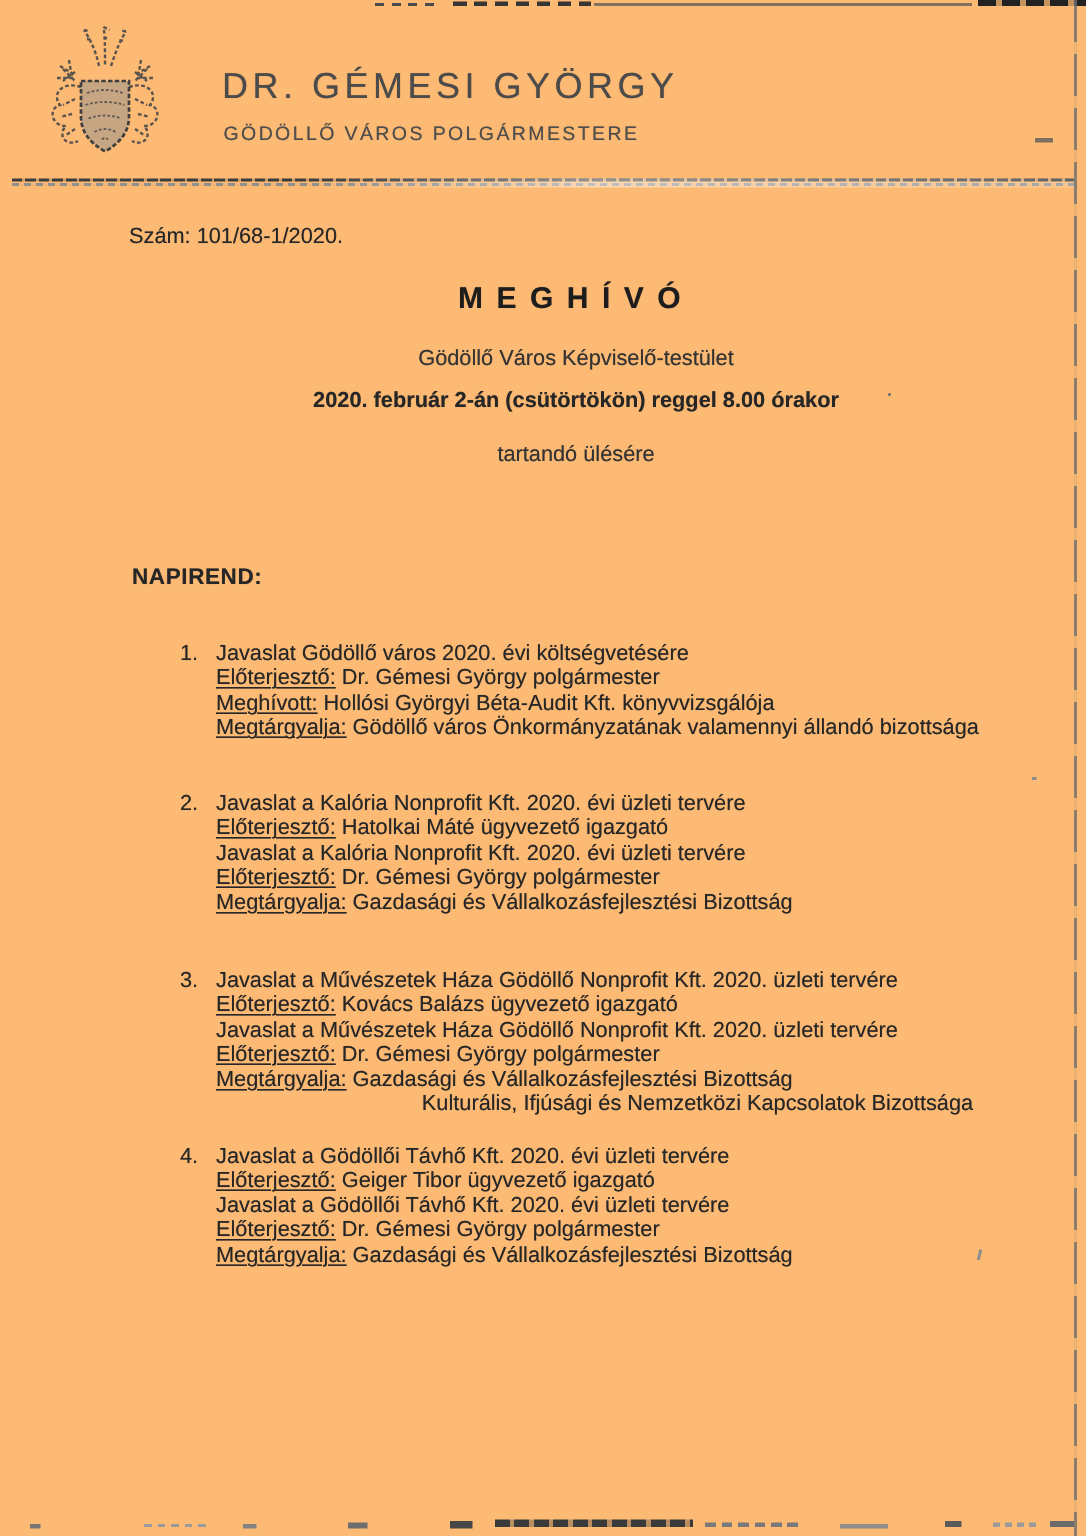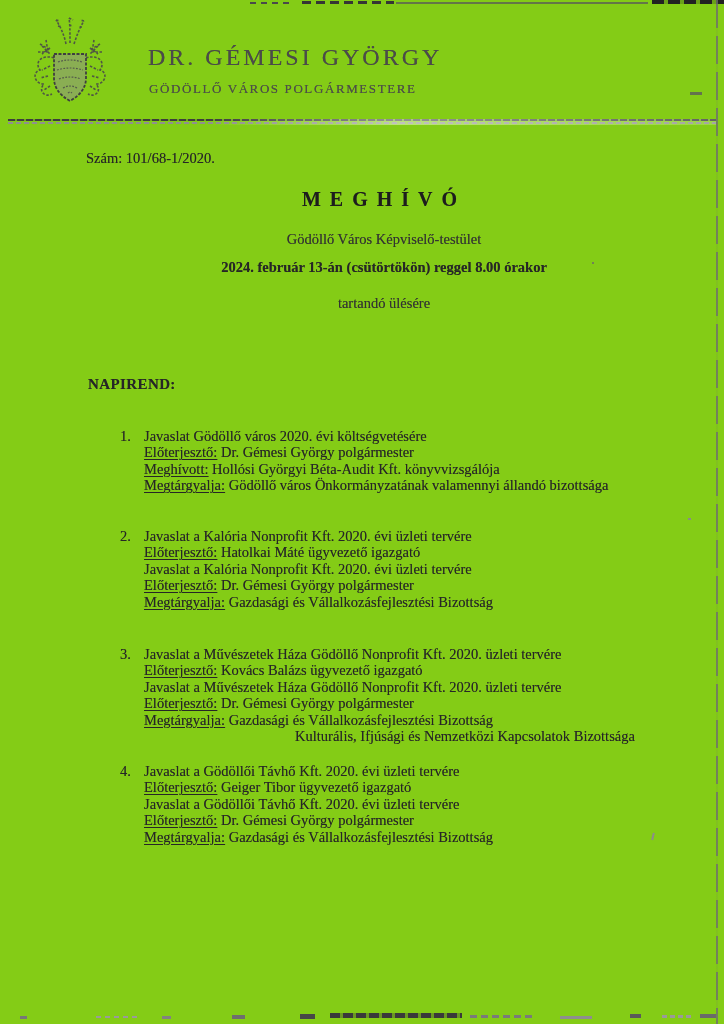--- a/index.html
+++ b/index.html
@@ -1,22 +1,22 @@
 <!DOCTYPE html>
 <html><head>
 <meta charset="utf-8">
 <style>
   html, body { margin: 0; padding: 0; background: #ffffff; }
   .page {
     position: relative;
     width: 724px;
     height: 1024px;
-    background: #84cc16;
+    background: #fdba74;
     overflow: hidden;
-    font-family: Liberation Serif, serif;
+    font-family: Liberation Sans, sans-serif;
     color: #262626;
     text-shadow: 0 0 0.5px rgba(45,45,45,0.55);
   }
 
   
   .coa { position: absolute; left: 26px; top: 14px; }
   .header-name {
     position: absolute; left: 148px; top: 44px;
     font-size: 24px; letter-spacing: 3px; color: #4b4b4b;
     font-weight: 400;
@@ -116,21 +116,21 @@
       <div class="r2"></div>
       <div class="fade"></div>
   </div>
 
   <div class="abs ref-number">Szám: 101/68-1/2020.</div>
 
   <div class="abs center doc-title">MEGHÍVÓ</div>
 
   <div class="abs center org-line">Gödöllő Város Képviselő-testület</div>
 
-  <div class="abs center datetime-line">2024. február 13-án (csütörtökön) reggel 8.00 órakor</div>
+  <div class="abs center datetime-line">2020. február 2-án (csütörtökön) reggel 8.00 órakor</div>
 
   <div class="abs center session-line">tartandó ülésére</div>
 
 
   <div class="abs agenda-heading">NAPIREND:</div>
 
   <div class="agenda-item item-1">
     <div class="line first"><span class="num">1.</span><span>Javaslat Gödöllő város 2020. évi költségvetésére</span></div>
     <div class="line"><span class="u">Előterjesztő:</span><span> Dr. Gémesi György polgármester</span></div>
     <div class="line"><span class="u">Meghívott:</span><span> Hollósi Györgyi Béta-Audit Kft. könyvvizsgálója</span></div>

